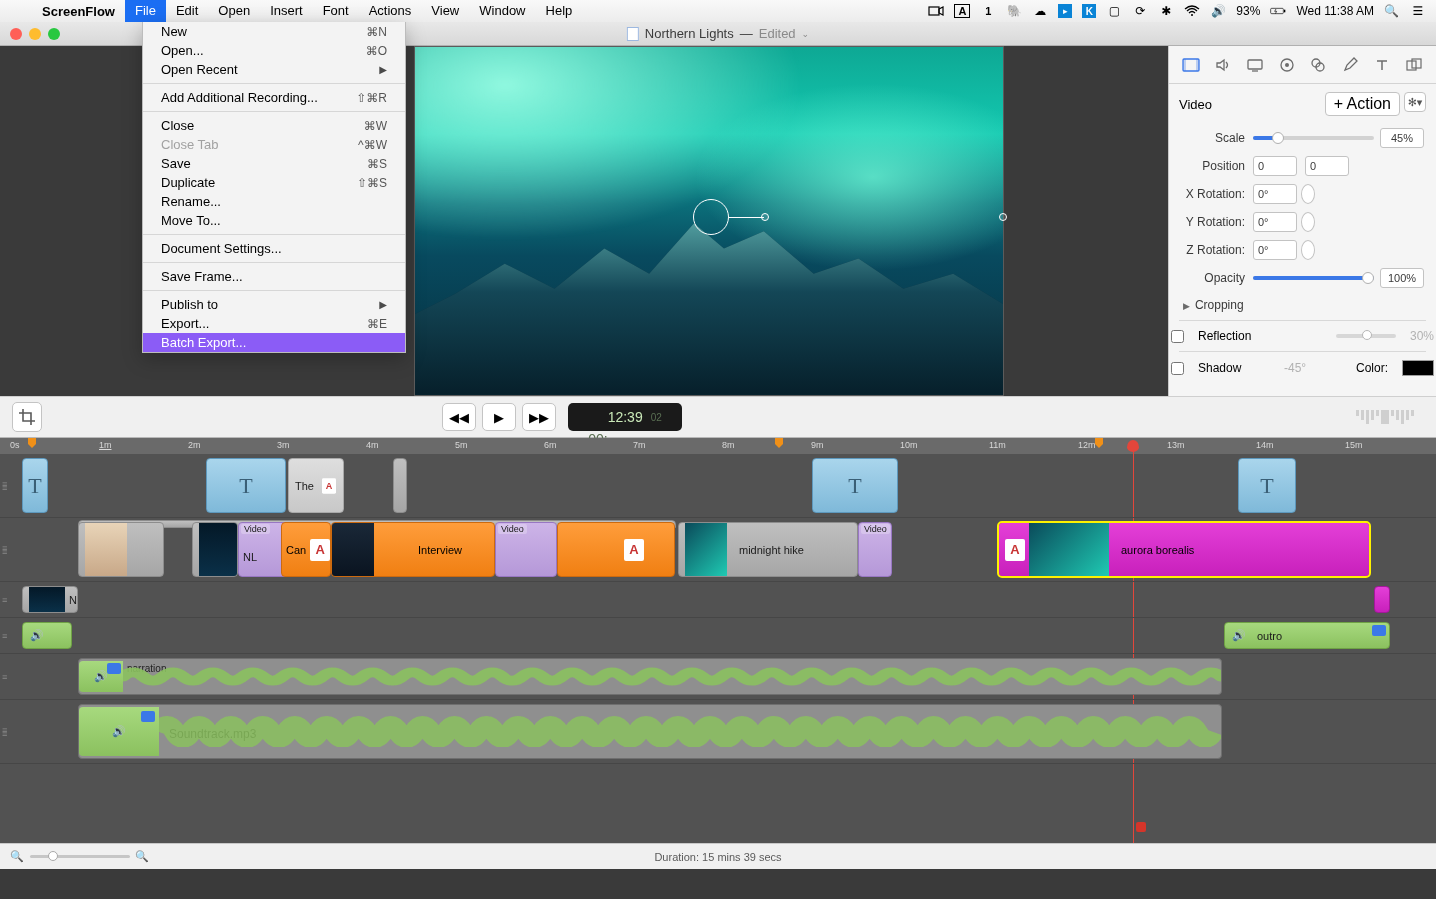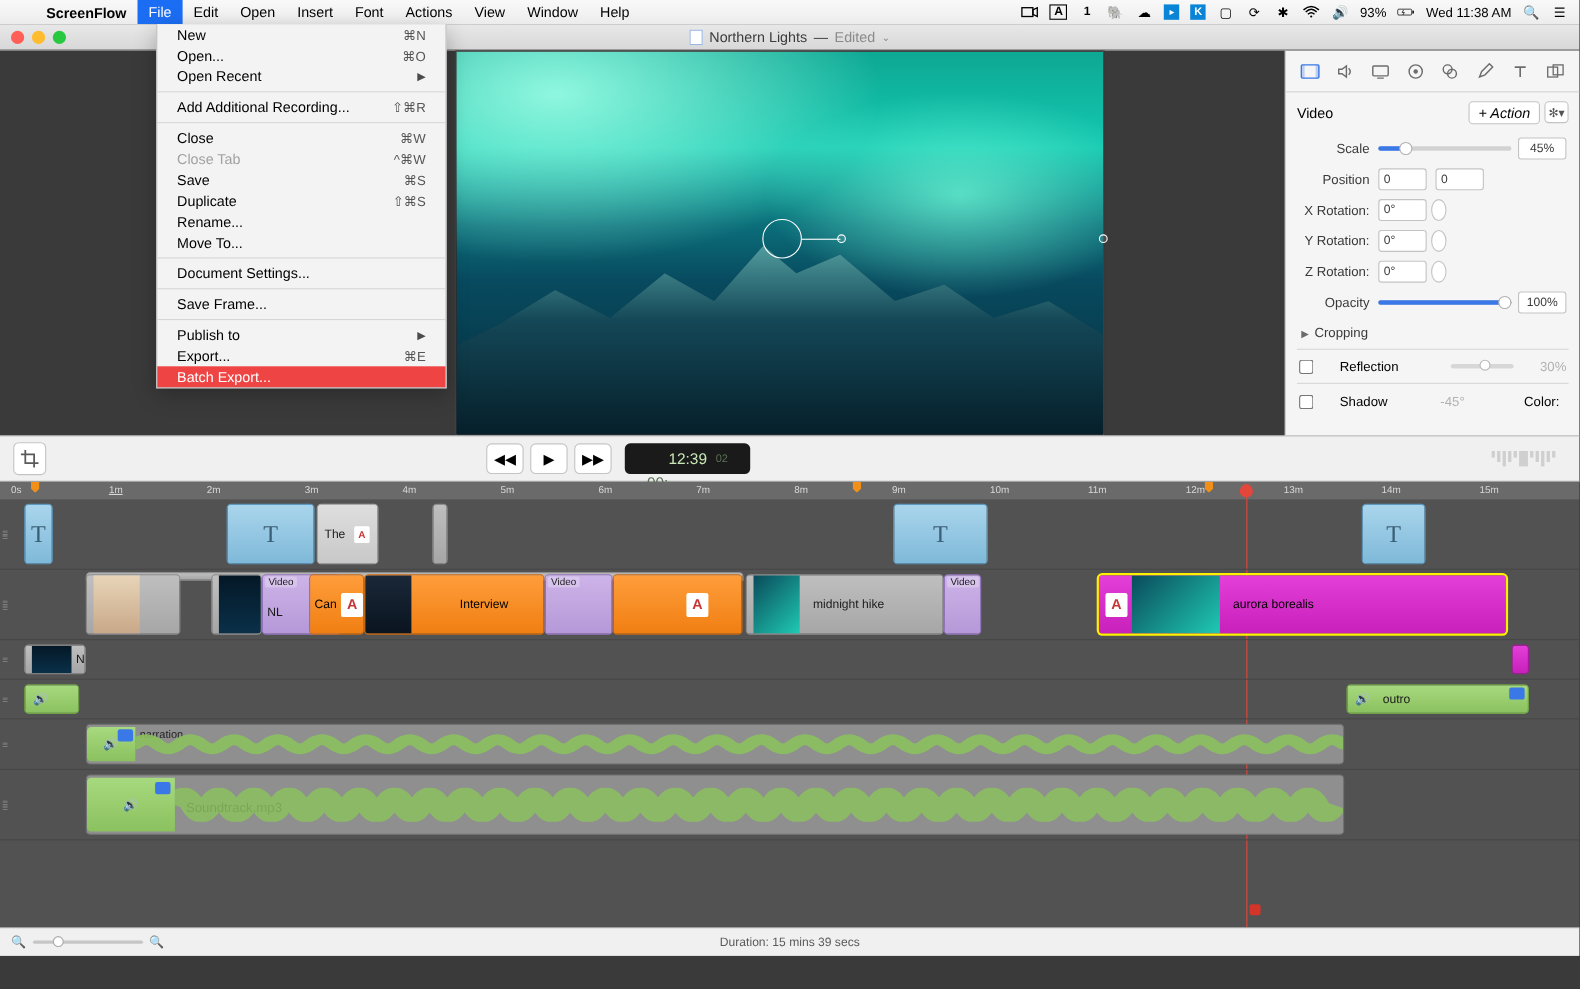--- a/index.html
+++ b/index.html
@@ -10,21 +10,21 @@
 .menubar .apple { width: 32px; text-align: center; }
 .menubar .appname { font-weight: 600; padding: 0 10px; text-align: right; }
 .menubar .mitem { padding: 0 10px; height: 22px; line-height: 22px; }
 .menubar .mitem.active { background: #1b6ef3; color: #fff; }
 .menubar .right { margin-left: auto; display: flex; align-items: center; gap: 10px; padding-right: 10px; font-size: 12px; }
 .menubar .right .icon { width: 16px; height: 16px; display: inline-flex; align-items: center; justify-content: center; }
 
 
 .dropdown { position: absolute; top: 22px; left: 142px; width: 264px; background: #f3f3f3; border: 1px solid #bcbcbc; border-top: none; box-shadow: 0 6px 18px rgba(0,0,0,.25); z-index: 50; font-size: 13px; }
 .dropdown .row { display: flex; justify-content: space-between; padding: 3px 18px; align-items: center; height: 19px; }
-.dropdown .row.sel { background: #ef4444; color: #fff; }
+.dropdown .row.sel { background: #8b5cf6; color: #fff; }
 .dropdown .row.dis { color: #a1a1a1; }
 .dropdown hr { border: none; border-top: 1px solid #d6d6d6; margin: 4px 0; }
 .dropdown .sc { font-size: 12px; color: #555; }
 .dropdown .arrow { font-size: 10px; color: #4a4a4a; }
 
 
 .titlebar { height: 24px; background: linear-gradient(#e8e8e8,#d8d8d8); display: flex; align-items: center; position: relative; border-bottom: 1px solid #b0b0b0; }
 .traffic { display: flex; gap: 7px; padding-left: 10px; }
 .traffic span { width: 12px; height: 12px; border-radius: 50%; }
 .t-close { background: #ff5f57; } .t-min { background: #febc2e; } .t-max { background: #28c840; }
@@ -46,33 +46,33 @@
 .sel-center { position: absolute; width: 36px; height: 36px; border: 1px solid #fff; border-radius: 50%; left: 278px; top: 152px; }
 .sel-line { position: absolute; height: 1px; background: #fff; left: 314px; top: 170px; width: 35px; }
 
 
 .inspector { width: 268px; background: #f5f5f5; border-left: 1px solid #c9c9c9; display: flex; flex-direction: column; }
 .insp-tabs { height: 38px; border-bottom: 1px solid #d3d3d3; display: flex; align-items: center; justify-content: space-around; padding: 0 6px; }
 .insp-tabs .itab { width: 28px; height: 24px; display: flex; align-items: center; justify-content: center; border-radius: 3px; color: #6c6c6c; }
 .insp-tabs .itab.active { color: #3b78e7; }
 .insp-head { display: flex; align-items: center; justify-content: space-between; padding: 8px 10px; }
 .insp-head .ttl { font-size: 13px; }
-.insp-head .btn { background: #fff; border: 1px solid #c3c3c3; border-radius: 4px; font-size: 13px; padding: 2px 8px; font-style: italic; }
+.insp-head .btn { background: #fff; border: 1px solid #c3c3c3; border-radius: 4px; font-size: 16px; padding: 2px 8px; }
 .insp-head .gear { width: 22px; height: 20px; border: 1px solid #c3c3c3; border-radius: 4px; background: #fff; display: flex; align-items: center; justify-content: center; margin-left: 4px; font-size: 11px; color: #555; }
 .prop { display: flex; align-items: center; padding: 4px 12px; font-size: 12px; color: #3a3a3a; }
 .prop .lbl { width: 72px; text-align: right; padding-right: 8px; }
 .prop .slider { flex: 1; height: 4px; background: #d2d2d2; border-radius: 2px; position: relative; margin-right: 6px; }
 .prop .slider .fill { position: absolute; left: 0; top: 0; bottom: 0; background: #3b78e7; border-radius: 2px; }
 .prop .slider .knob { position: absolute; top: -4px; width: 12px; height: 12px; background: #fff; border: 1px solid #b0b0b0; border-radius: 50%; }
 .prop .val { width: 44px; height: 20px; border: 1px solid #c3c3c3; border-radius: 3px; background: #fff; font-size: 11px; text-align: center; line-height: 18px; }
 .prop .stepper { width: 14px; height: 20px; border: 1px solid #c3c3c3; border-radius: 50%; margin-left: 4px; background: #fff; }
 .prop .posbox { width: 44px; height: 20px; border: 1px solid #c3c3c3; border-radius: 3px; background: #fff; font-size: 11px; text-align: left; padding-left: 4px; line-height: 18px; }
 .disclose { padding: 6px 14px; font-size: 12px; color: #3a3a3a; }
 .disclose::before { content: "▶"; font-size: 9px; margin-right: 5px; color: #6b6b6b; }
-.chk-row { display: flex; align-items: center; padding: 6px 12px; font-size: 12px; gap: 24px; }
+.chk-row { display: flex; align-items: center; padding: 6px 2px; font-size: 12px; gap: 14px; }
 .chk-row input { margin: 0; }
 .chk-row .mini-slider { width: 60px; height: 4px; background: #d7d7d7; border-radius: 2px; position: relative; }
 .chk-row .mini-slider .knob { position: absolute; top: -4px; left: 26px; width: 10px; height: 10px; background: #fff; border: 1px solid #b7b7b7; border-radius: 50%; }
 .chk-row .val.dis { color: #b2b2b2; border-color: #dcdcdc; }
 .swatch { width: 32px; height: 16px; background: #000; border: 1px solid #9f9f9f; }
 
 
 .toolstrip { height: 42px; background: #f0f0f0; border-top: 1px solid #cfcfcf; border-bottom: 1px solid #b8b8b8; display: flex; align-items: center; padding: 0 12px; position: relative; }
 .cropbtn { width: 30px; height: 30px; border: 1px solid #c4c4c4; border-radius: 5px; background: #fff; display: flex; align-items: center; justify-content: center; }
 .transport { display: flex; gap: 6px; margin-left: 400px; }

